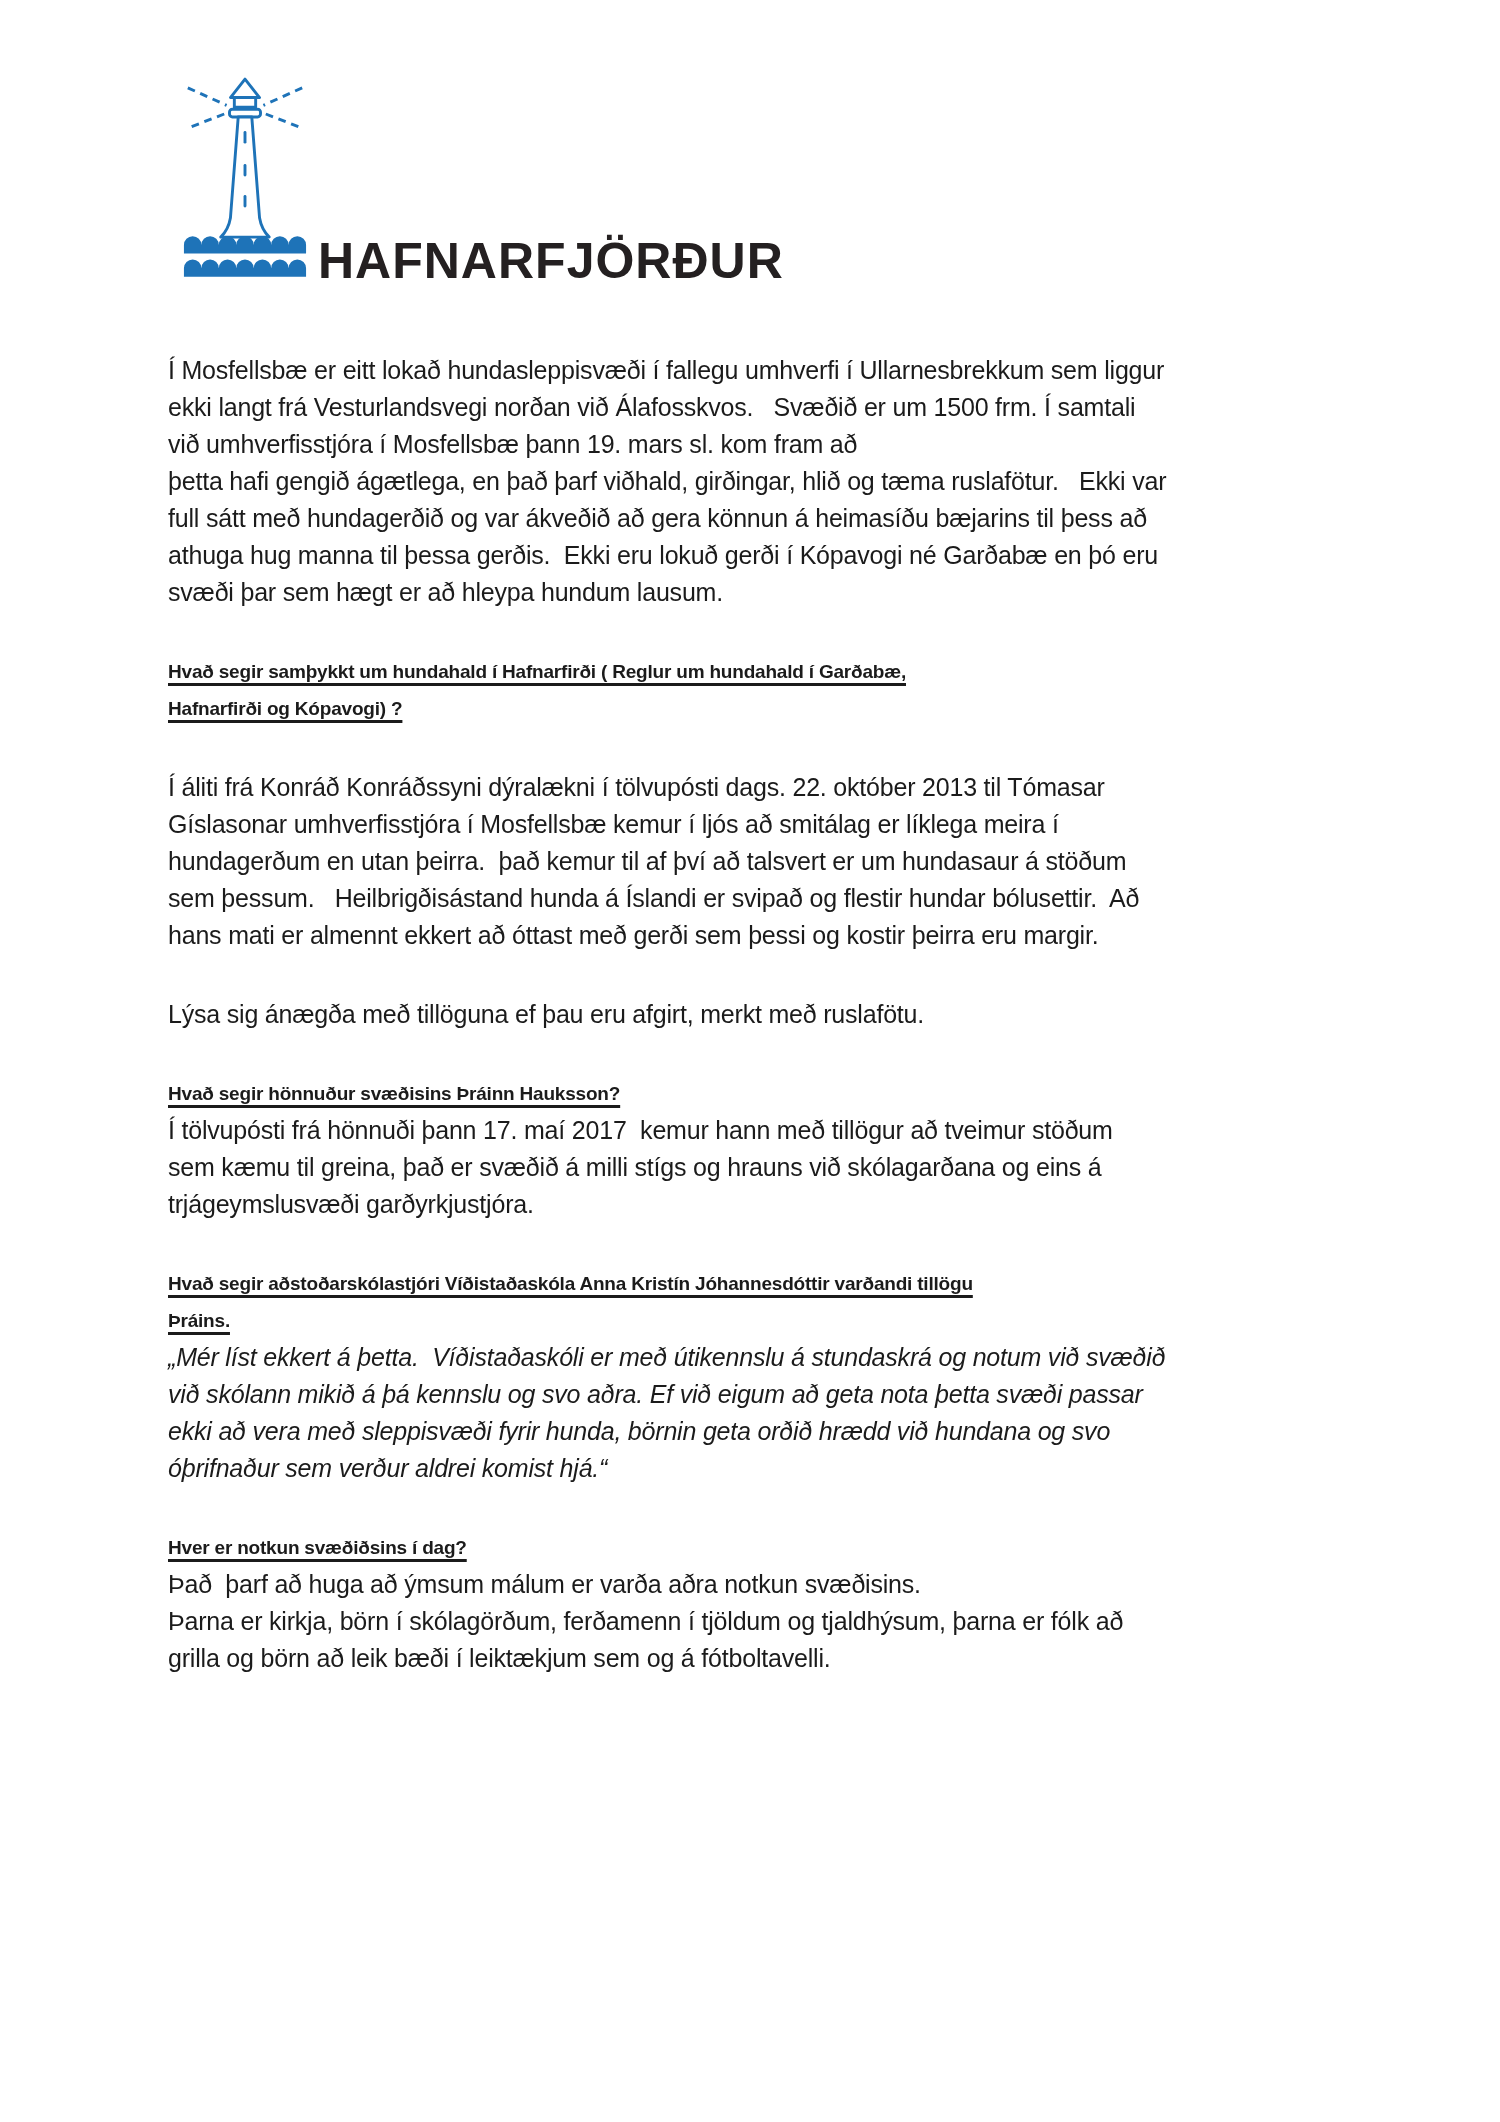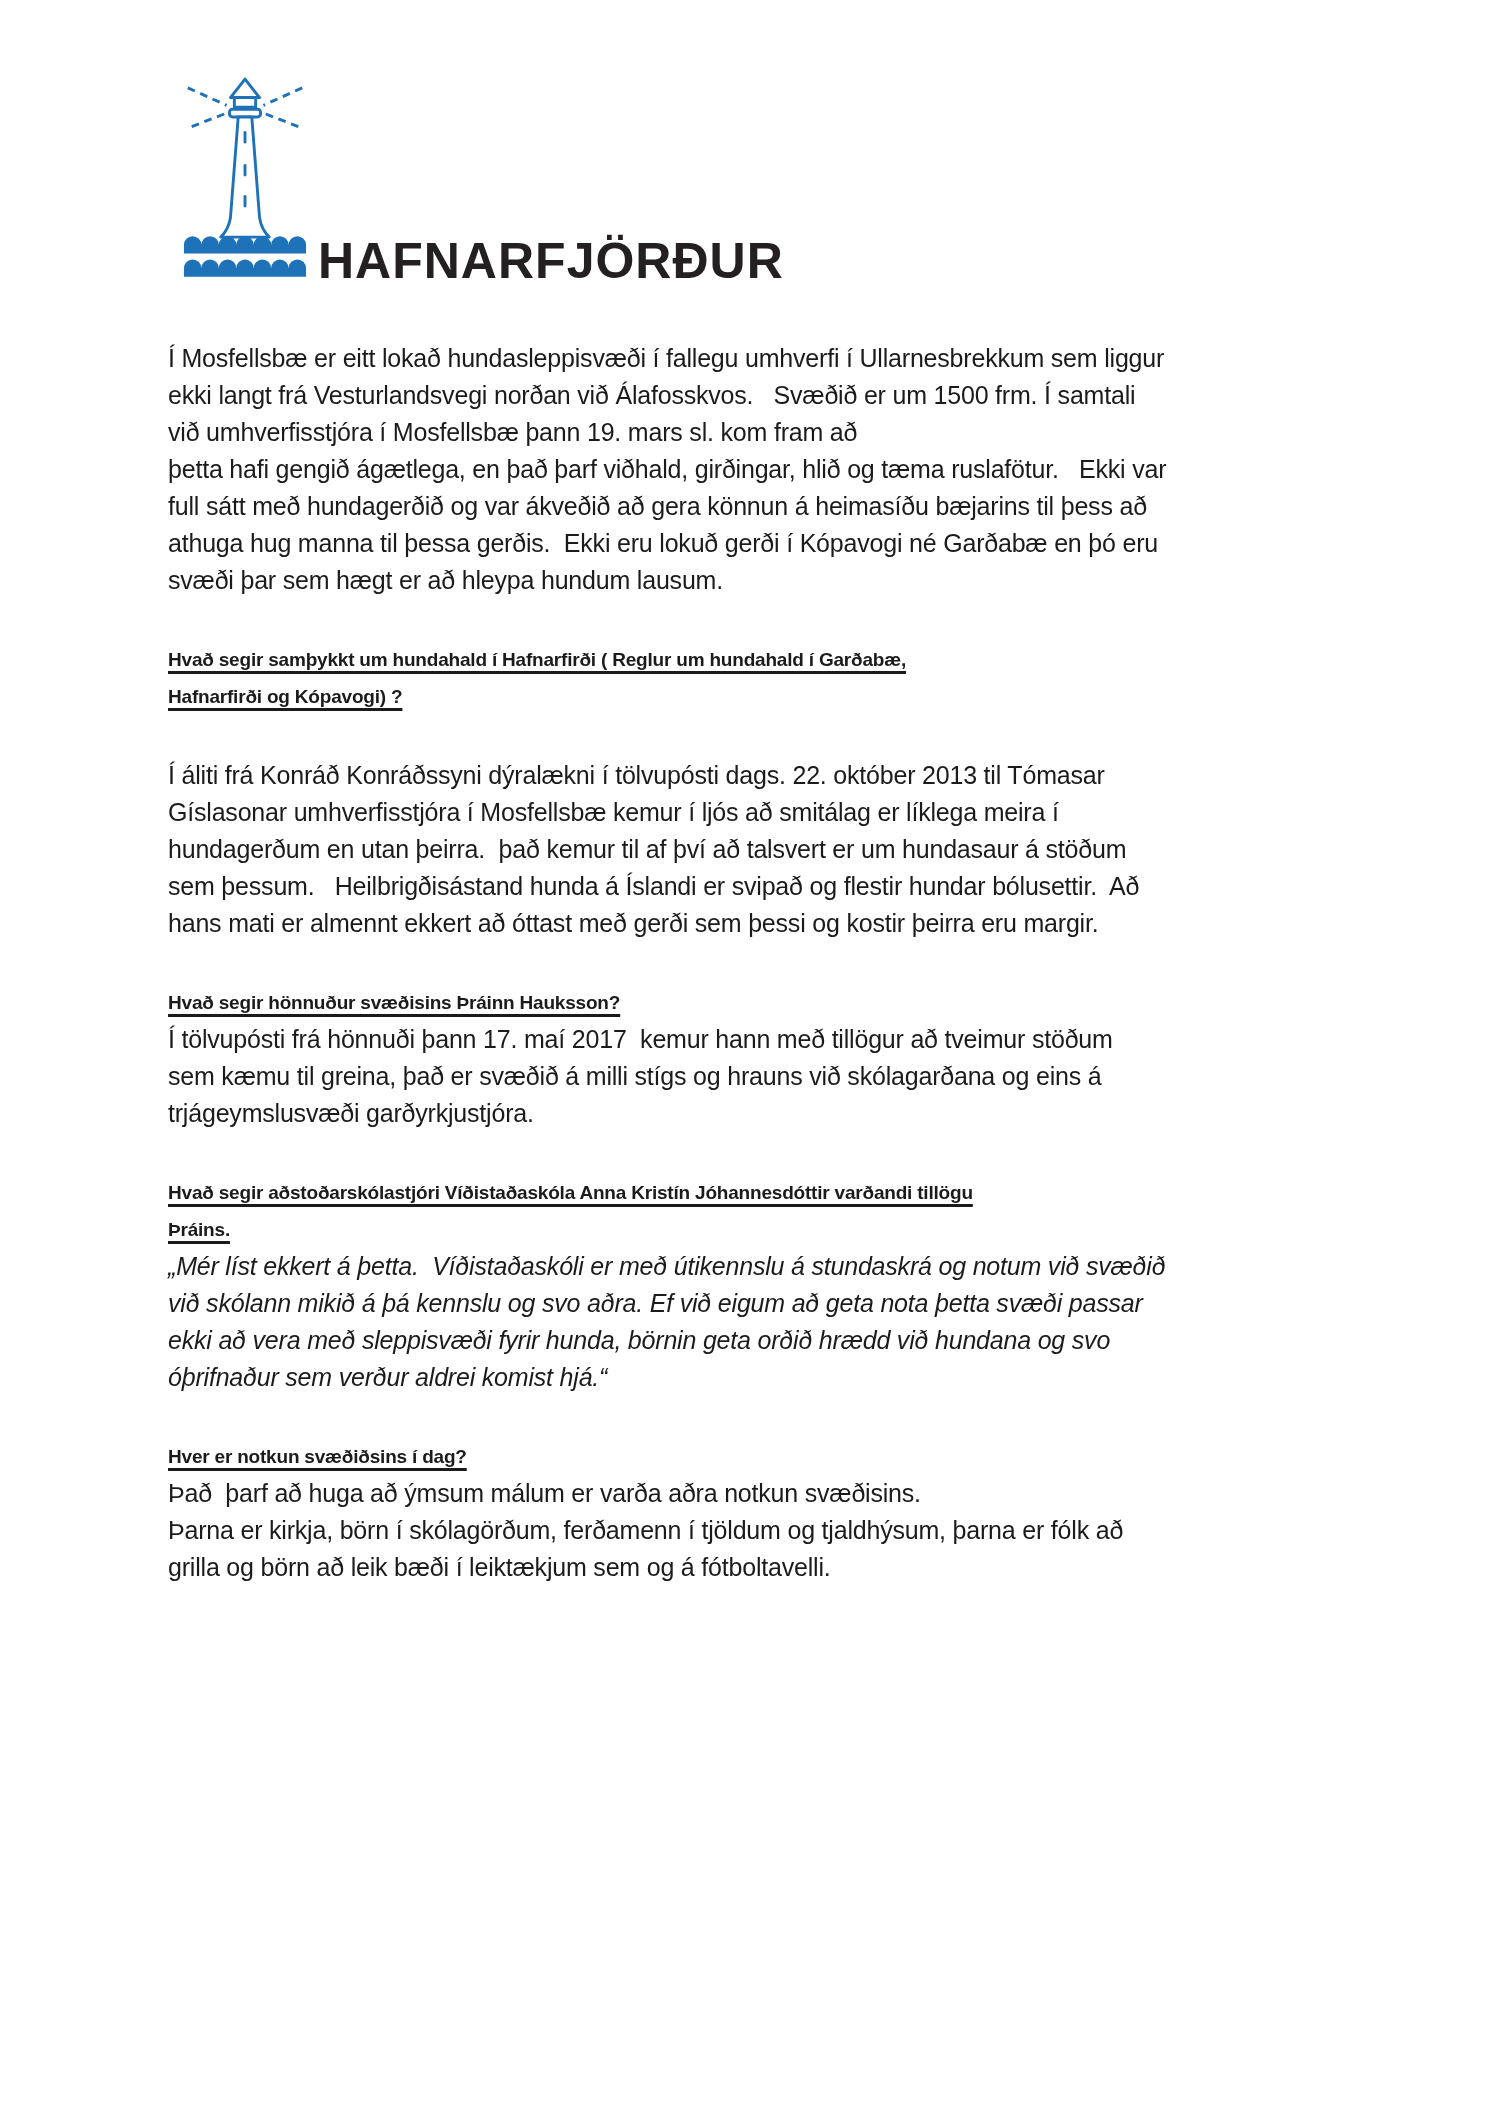--- a/index.html
+++ b/index.html
@@ -13,21 +13,21 @@
     overflow:hidden;
   }
   .logo-block { position:absolute; left:0; top:0; width:100%; height:320px; }
   .lighthouse { position:absolute; left:182px; top:72px; }
   .wordmark {
     position:absolute; left:318px; top:232px;
     font-size:50px; font-weight:700; letter-spacing:1px;
     color:#242021; white-space:nowrap;
   }
   .doc-body {
-    position:absolute; left:168px; top:340px; width:1215px;
+    position:absolute; left:168px; top:352px; width:1215px;
     font-size:25px; line-height:37px; letter-spacing:-0.2px;
   }
   .doc-body p, .doc-body h2 { margin:0; white-space:pre-wrap; }
   .doc-section { margin-top:42px; }
   .doc-section h2 {
     font-size:19px; font-weight:700;
     text-decoration:underline;
     text-decoration-thickness:2.5px;
     text-underline-offset:5px;
   }
@@ -82,20 +82,21 @@
 
     <section class="doc-section">
       <p>Í áliti frá Konráð Konráðssyni dýralækni í tölvupósti dags. 22. október 2013 til Tómasar
 Gíslasonar umhverfisstjóra í Mosfellsbæ kemur í ljós að smitálag er líklega meira í
 hundagerðum en utan þeirra.  það kemur til af því að talsvert er um hundasaur á stöðum
 sem þessum.   Heilbrigðisástand hunda á Íslandi er svipað og flestir hundar bólusettir.  Að
 hans mati er almennt ekkert að óttast með gerði sem þessi og kostir þeirra eru margir.</p>
     </section>
 
     <section class="doc-section">
+      <p>Lýsa sig ánægða með tillöguna ef þau eru afgirt, merkt með ruslafötu.</p>
     </section>
 
     <section class="doc-section">
       <h2>Hvað segir hönnuður svæðisins Þráinn Hauksson?</h2>
       <p>Í tölvupósti frá hönnuði þann 17. maí 2017  kemur hann með tillögur að tveimur stöðum
 sem kæmu til greina, það er svæðið á milli stígs og hrauns við skólagarðana og eins á
 trjágeymslusvæði garðyrkjustjóra.</p>
     </section>
 
     <section class="doc-section">

